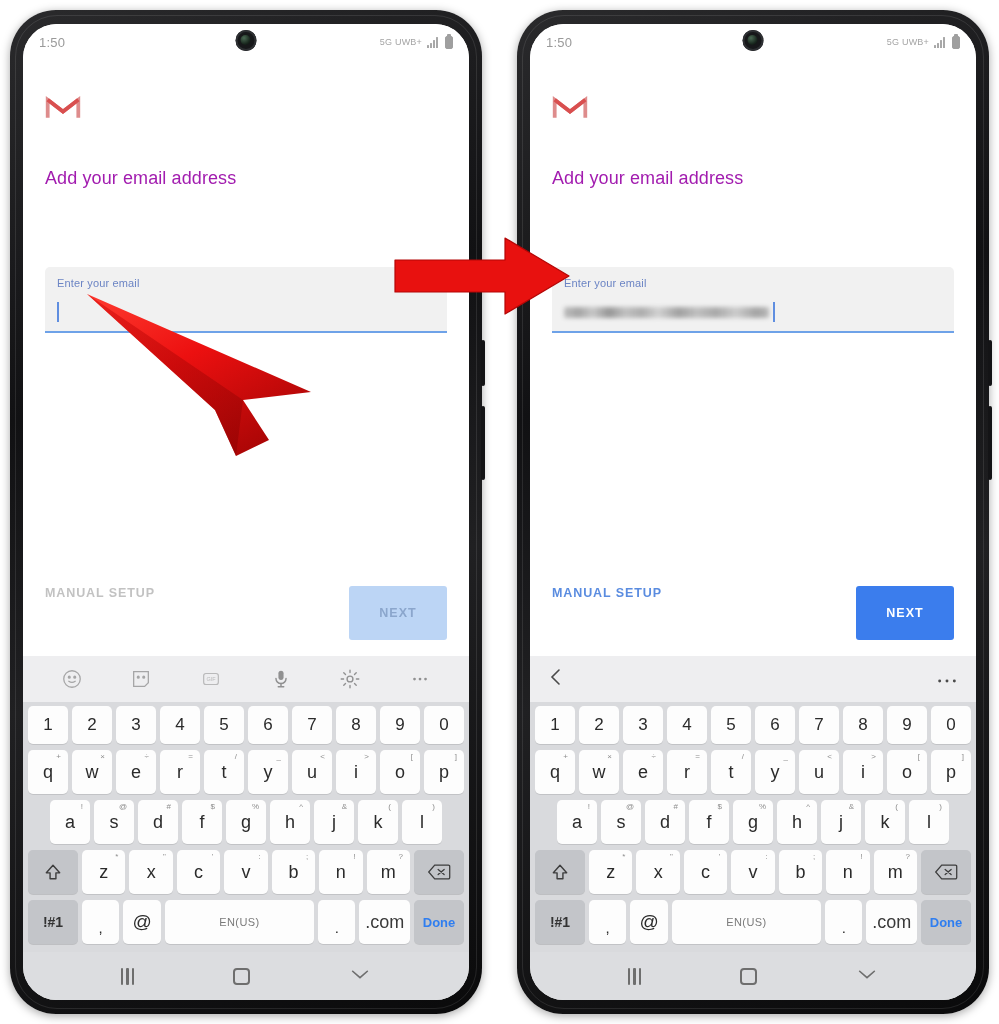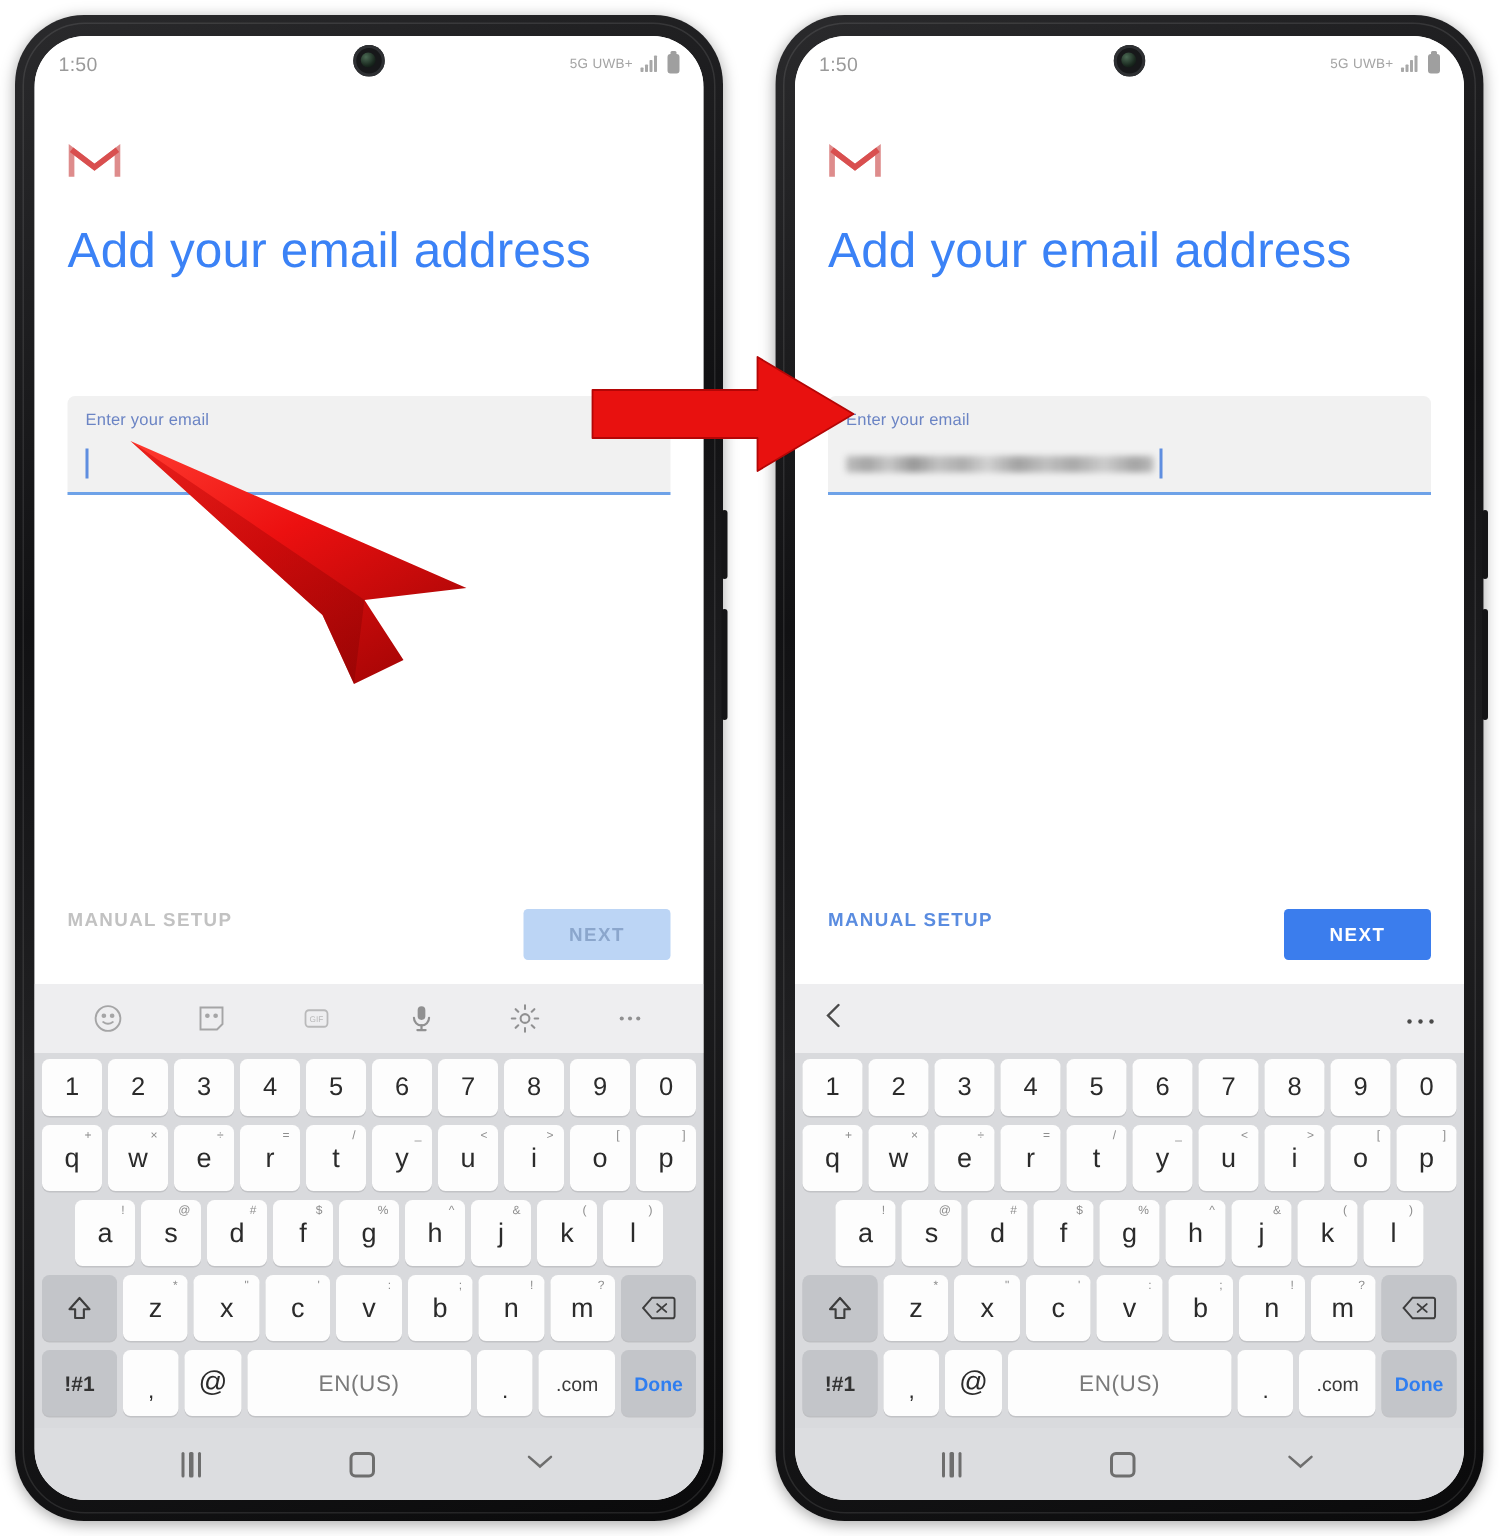--- a/index.html
+++ b/index.html
@@ -149,23 +149,23 @@
     flex-direction: column;
     padding: 0 22px;
     background: #fff;
     min-height: 0;
   }
   .gm-logo {
     margin-top: 34px;
     width: 36px; height: 26px;
   }
   .page-title {
-    margin-top: 28px;
-    font-size: 33px;
-    color: #3b82f6;
+    margin-top: 48px;
+    font-size: 18px;
+    color: #a21caf;
     font-weight: 400;
     letter-spacing: .1px;
   }
 
   
   .field-wrap {
     margin-top: 30px;
   }
   .field {
     background: #f1f1f1;
@@ -218,21 +218,21 @@
   }
   .manual-setup {
     font-size: 12.5px;
     letter-spacing: .9px;
     font-weight: 700;
     color: #c2c2c2;
   }
   .manual-setup.enabled { color: #5a8ce0; }
   .next-btn {
     min-width: 98px;
-    padding: 10px 0;
+    padding: 20px 0;
     text-align: center;
     font-size: 12.5px;
     letter-spacing: 1px;
     font-weight: 700;
     border-radius: 3px;
     background: #bcd5f5;
     color: #8ba6cc;
     border: none;
     font-family: inherit;
   }
@@ -311,23 +311,23 @@
   .key.fn {
     background: #c3c5c9;
     color: #333;
     box-shadow: 0 1px 0 rgba(0,0,0,.12);
   }
   .row-num .key { height: 38px; font-size: 17px; }
   .row-asdf { padding: 0 24px; }
   .key.shift { flex: 0 0 50px; }
   .key.bksp  { flex: 0 0 50px; }
   .key.sym   { flex: 0 0 50px; font-size: 14px; font-weight: 700; }
-  .key.space { flex: 3.4 1 0; font-size: 15px; color: #7a7a7a; letter-spacing:.4px; }
+  .key.space { flex: 3.4 1 0; font-size: 11px; color: #7a7a7a; letter-spacing:.4px; }
   .key.comma, .key.at, .key.period { flex: .85 1 0; }
-  .key.dotcom{ flex: 1.15 1 0; font-size: 13px; color: #3a3a3a; }
+  .key.dotcom{ flex: 1.15 1 0; font-size: 18px; color: #3a3a3a; }
   .key.done  { flex: 0 0 50px; font-size: 13px; font-weight: 700; color: #2f7ef0; background:#c3c5c9; }
   .key.at { font-size: 19px; }
   .key.comma, .key.period { font-size: 15px; align-items: flex-end; padding-bottom: 8px; }
 
   
   .navbar {
     flex: 0 0 auto;
     height: 48px;
     background: #dcdde0;
     display: flex;

